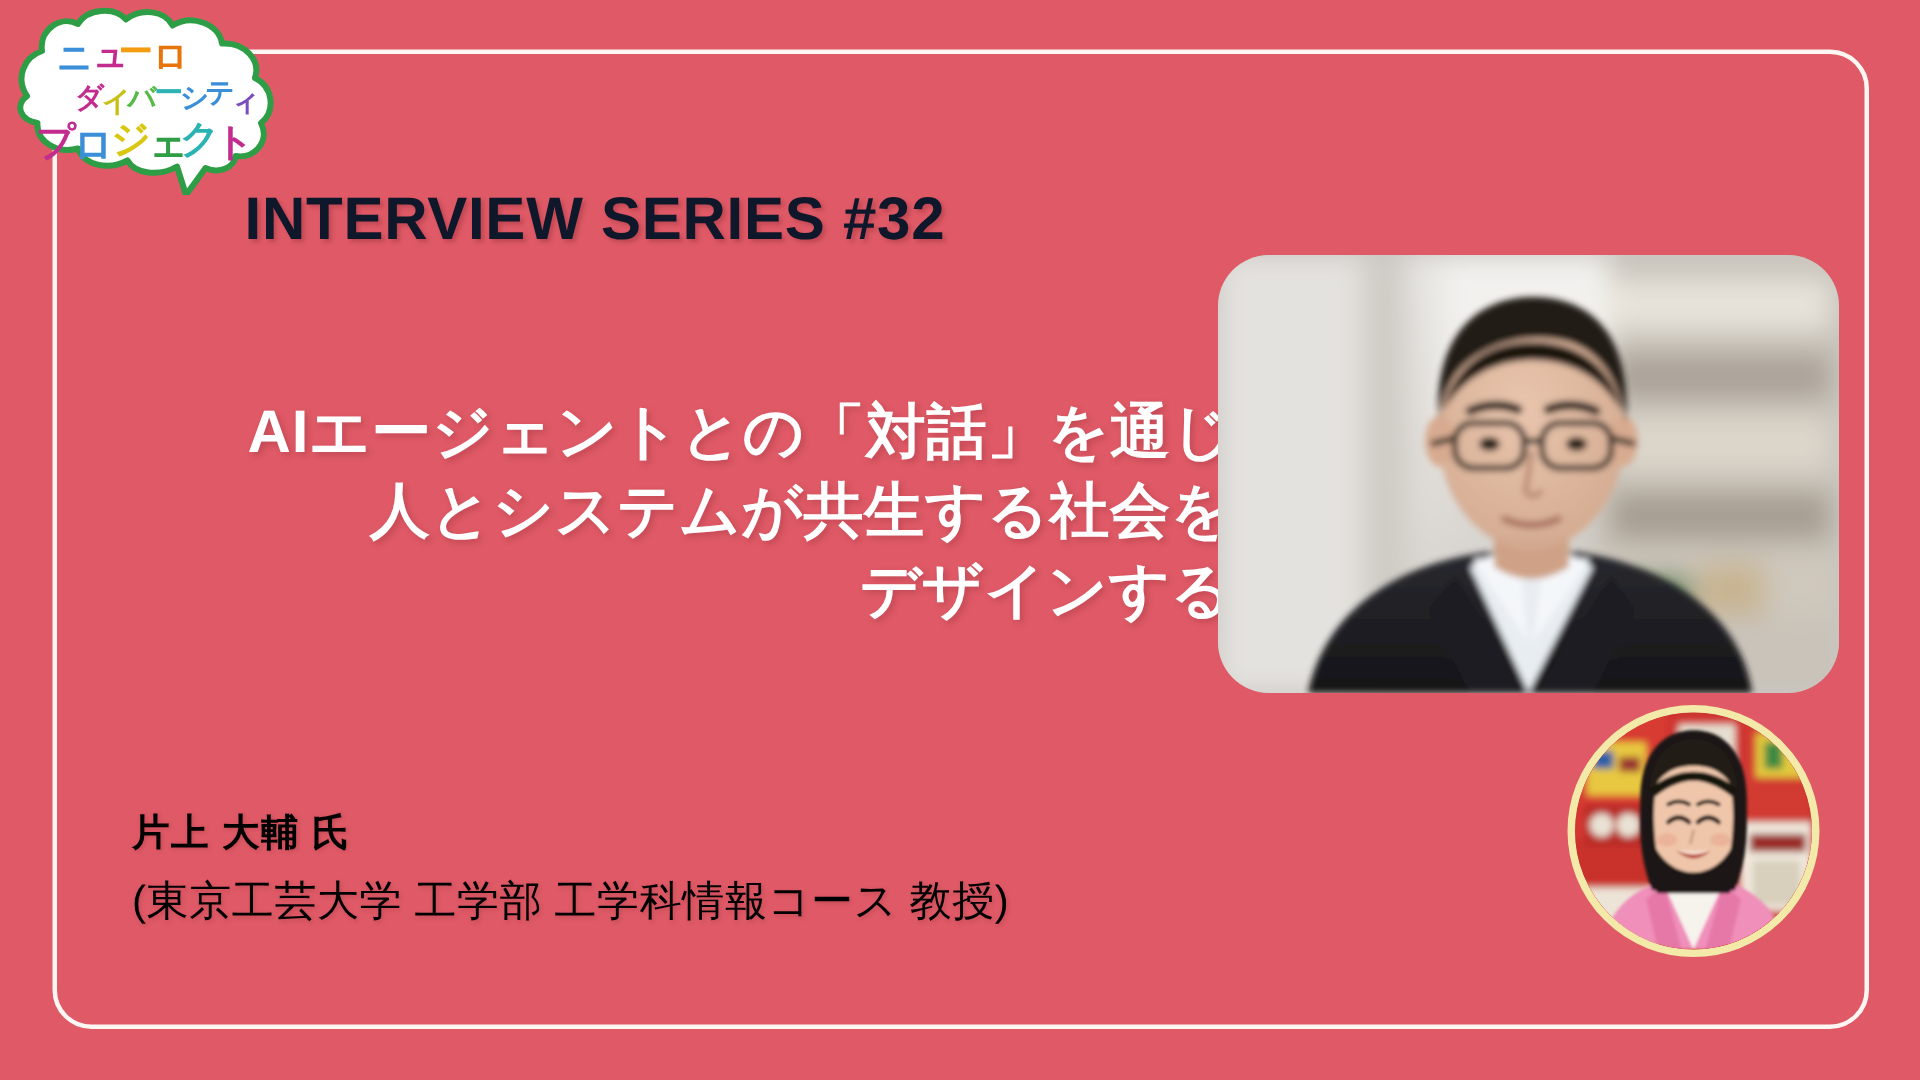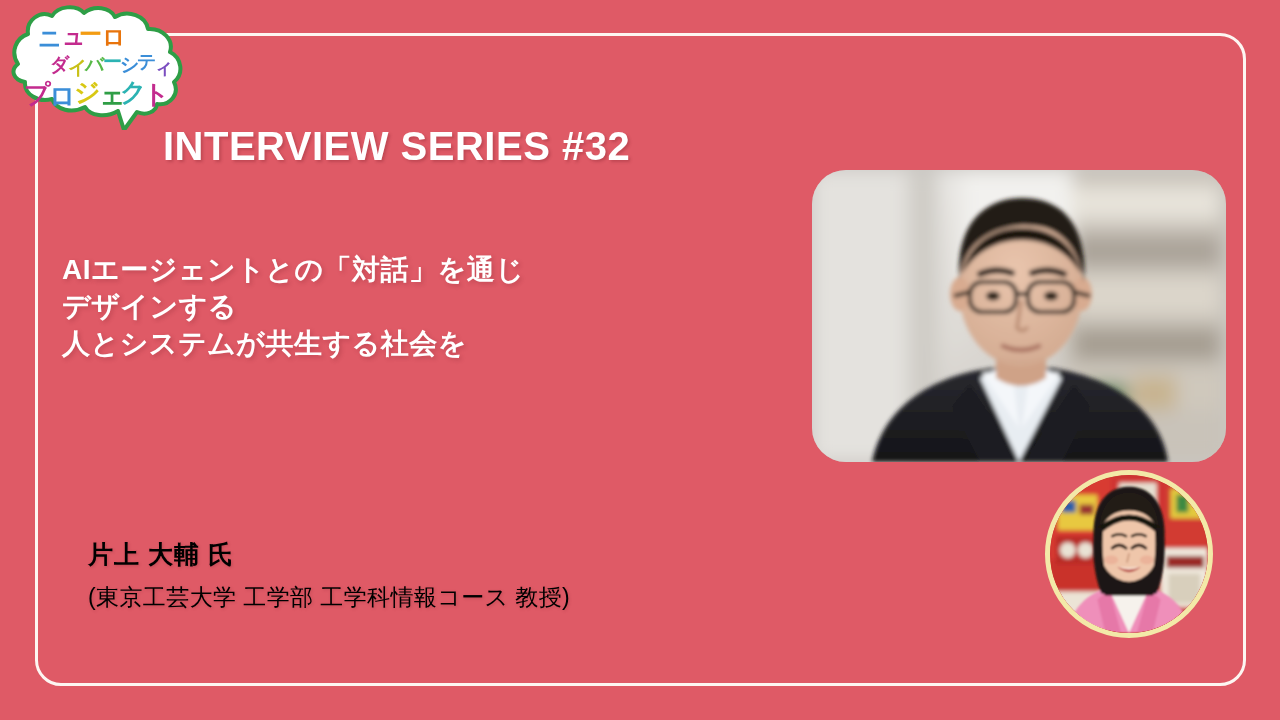--- a/index.html
+++ b/index.html
@@ -31,48 +31,48 @@
   
   #logo {
     position:absolute; left:6px; top:4px;
     width:186px; height:126px;
   }
   #logo svg { display:block; width:186px; height:126px; }
 
   
   #series-title {
     position:absolute; left:163px; top:124px;
-    font-size:40px; font-weight:bold; color:#ffffff;
+    font-size:40px; font-weight:bold; color:#0f172a;
     letter-spacing:0.5px;
     text-shadow:2px 2px 3px rgba(120,30,40,.30);
     white-space:nowrap;
   }
 
   
   #headline {
-    position:absolute; left:62px; top:252px;
+    position:absolute; left:62px; top:262px;
     width:760px;
-    text-align:left;
+    text-align:right;
     color:#ffffff;
-    font-size:28px; font-weight:bold;
+    font-size:40px; font-weight:bold;
     line-height:1.32;
     letter-spacing:0.5px;
     text-shadow:2px 2px 4px rgba(120,30,40,.28);
   }
   #headline .hl-line { display:block; white-space:nowrap; }
 
   
   #speaker { position:absolute; left:88px; top:538px; color:#000000; }
   #speaker-name {
     font-size:25px; font-weight:bold; letter-spacing:1px;
     text-shadow:1px 1px 3px rgba(120,30,40,.28);
   }
   #speaker-affil {
     margin-top:11px;
-    font-size:23px; font-weight:normal; letter-spacing:0.4px;
+    font-size:28px; font-weight:normal; letter-spacing:0.4px;
     text-shadow:1px 1px 3px rgba(120,30,40,.25);
     white-space:nowrap;
   }
 
   
   #photo {
     position:absolute; left:812px; top:170px;
     width:414px; height:292px;
     border-radius:34px;
     overflow:hidden;
@@ -147,22 +147,22 @@
         <text x="114" y="97" fill="#2bb3b3">ク</text>
         <text x="137" y="99" fill="#c32b8e">ト</text>
       </g>
     </svg>
   </div>
 
   <div id="series-title">INTERVIEW SERIES #32</div>
 
   <div id="headline">
     <span class="hl-line">AIエージェントとの「対話」を通じ</span>
+    <span class="hl-line">人とシステムが共生する社会を</span>
     <span class="hl-line">デザインする</span>
-    <span class="hl-line">人とシステムが共生する社会を</span>
   </div>
 
   <div id="speaker">
     <div id="speaker-name">片上 大輔 氏</div>
     <div id="speaker-affil">(東京工芸大学 工学部 工学科情報コース 教授)</div>
   </div>
 
   <div id="photo">
     <svg viewBox="0 0 414 292" xmlns="http://www.w3.org/2000/svg" preserveAspectRatio="xMidYMid slice">
       <defs>

